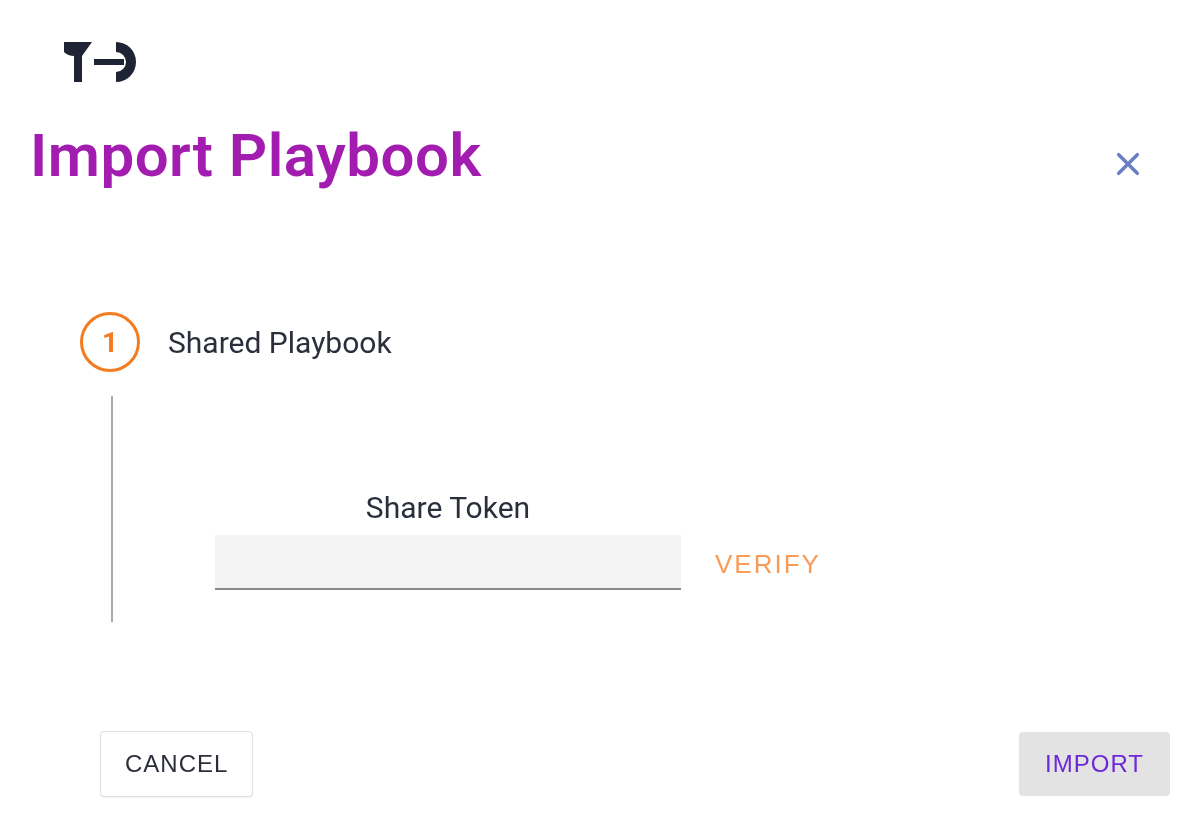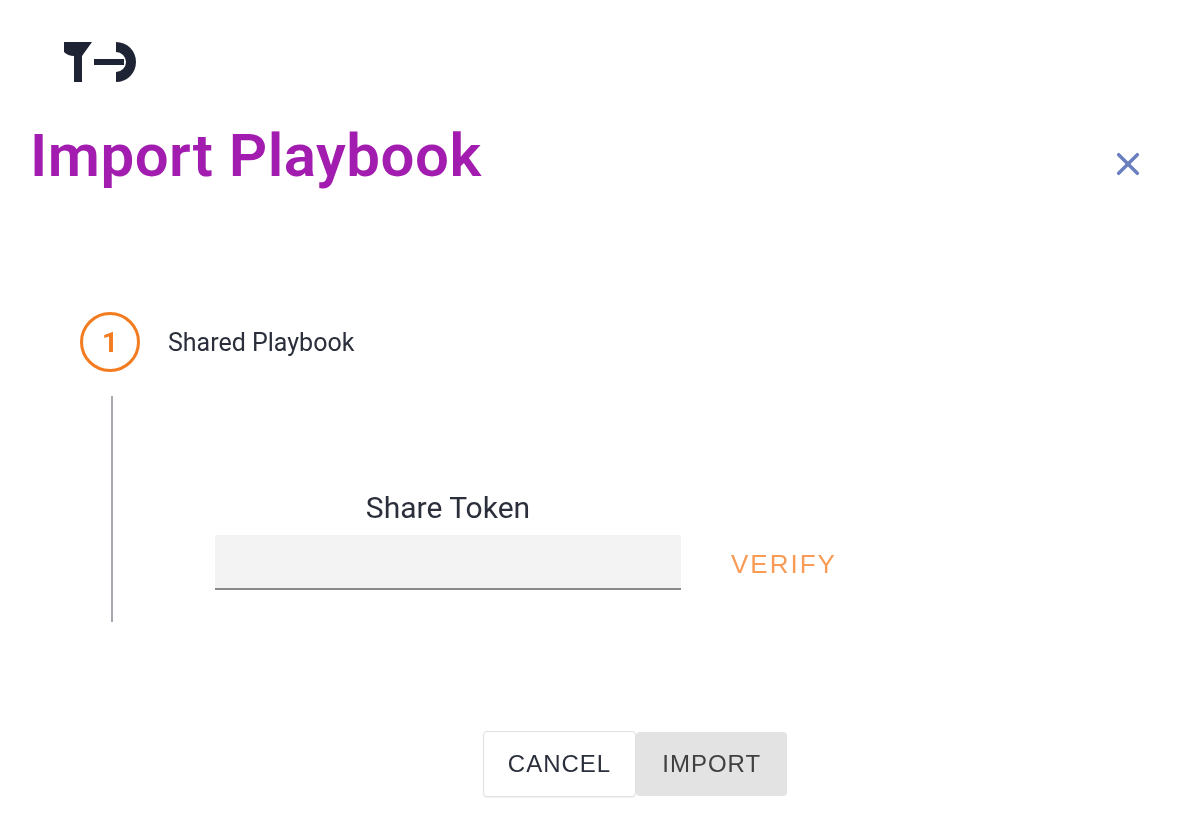--- a/index.html
+++ b/index.html
@@ -7,33 +7,33 @@
 
 .logo { position: absolute; left: 64px; top: 42px; width: 76px; height: 40px; }
 
 .title { position: absolute; left: 30px; top: 120px; font-size: 60px; font-weight: 600; color: #a21caf; letter-spacing: 0.5px; }
 
 .close-btn { position: absolute; right: 52px; top: 145px; width: 40px; height: 40px; display: flex; align-items: center; justify-content: center; cursor: pointer; color: #6a7fbf; background: transparent; border: none; }
 .close-btn svg { width: 28px; height: 28px; stroke: #6a7fbf; stroke-width: 3; stroke-linecap: round; }
 
 .step-row { position: absolute; left: 80px; top: 312px; display: flex; align-items: center; gap: 28px; }
 .step-circle { width: 60px; height: 60px; border: 3px solid #f47c20; border-radius: 50%; display: flex; align-items: center; justify-content: center; color: #f47c20; font-size: 28px; font-weight: 700; }
-.step-label { font-size: 25px; color: #2a2f3b; font-weight: 400; }
+.step-label { font-size: 30px; color: #2a2f3b; font-weight: 400; }
 
 .vline { position: absolute; left: 111px; top: 396px; width: 2px; height: 226px; background: #6b707c; opacity: 0.6; }
 
 .field-area { position: absolute; left: 215px; top: 490px; width: 700px; }
 .field-label { text-align: center; font-size: 30px; color: #2a2f3b; margin-bottom: 10px; width: 466px; }
-.field-row { display: flex; align-items: flex-end; gap: 46px; }
+.field-row { display: flex; align-items: flex-end; gap: 30px; }
 .token-input { width: 466px; height: 55px; background: #f3f3f3; border: none; border-bottom: 2px solid #8a8a8a; outline: none; font-size: 20px; padding: 0 12px; }
 .verify-btn { background: transparent; border: none; color: #f89b56; font-size: 26px; font-weight: 500; letter-spacing: 2px; cursor: pointer; padding: 10px 4px; }
 
-.footer { position: absolute; left: 0; bottom: 41px; width: 100%; padding: 0 30px 0 100px; display: flex; justify-content: center; align-items: center; }
+.footer { position: absolute; left: 0; bottom: 41px; width: 100%; padding: 0 30px 0 100px; display: flex; justify-content: space-between; align-items: center; }
 .cancel-btn { border: 1px solid #e0e0e0; background: #fff; color: #2a2f3b; font-size: 24px; letter-spacing: 1px; padding: 18px 24px; border-radius: 4px; cursor: pointer; box-shadow: 0 1px 2px rgba(0,0,0,0.06); }
-.import-btn { border: none; background: #e3e3e3; color: #404040; font-size: 24px; letter-spacing: 1px; padding: 18px 26px; border-radius: 4px; cursor: pointer; }
+.import-btn { border: none; background: #e3e3e3; color: #6d28d9; font-size: 24px; letter-spacing: 1px; padding: 18px 26px; border-radius: 4px; cursor: pointer; }
 </style>
 </head>
 <body>
 
 <div class="logo">
   <svg viewBox="0 0 76 40" width="76" height="40">
     <path d="M0 0 L28 0 Q18 14 18 14 L18 40 L10 40 L10 14 Q4 14 0 10 Z" fill="#1e2433"></path>
     <path d="M52 0 A20 20 0 1 1 52 40 L52 30 A10 10 0 1 0 52 10 Z" fill="#1e2433"></path>
     <rect x="30" y="17" width="30" height="6" fill="#1e2433"></rect>
   </svg>

